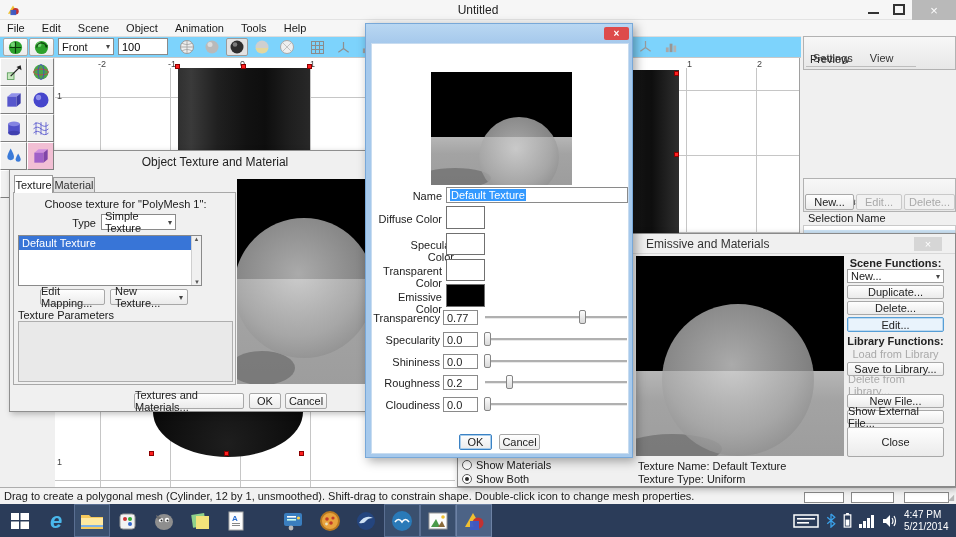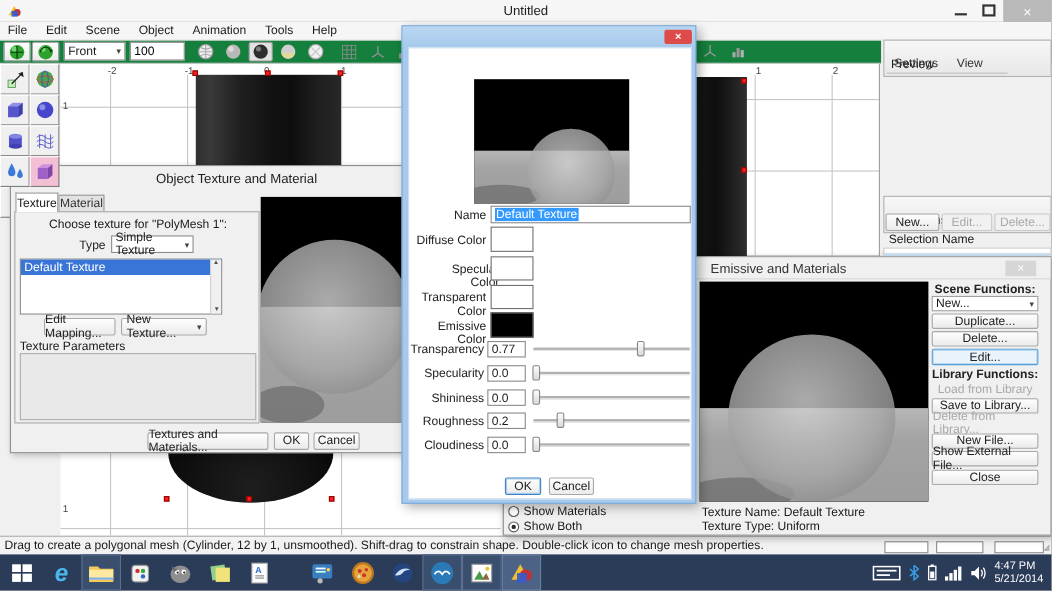--- a/index.html
+++ b/index.html
@@ -76,21 +76,21 @@
     <div class="a" style="left:0;top:20px;width:956px;height:17px;background:#f6f6f6;border-bottom:1px solid #ddd;">
       <span class="menu-item">File</span>
       <span class="menu-item">Edit</span>
       <span class="menu-item">Scene</span>
       <span class="menu-item">Object</span>
       <span class="menu-item">Animation</span>
       <span class="menu-item">Tools</span>
       <span class="menu-item">Help</span>
     </div>
 
-    <div class="a" style="left:0;top:37px;width:956px;height:21px;background:#15803d;border-bottom:1px solid #c8c8c8;">
+    <div class="a" style="left:0;top:37px;width:956px;height:21px;background:#7dd3fc;border-bottom:1px solid #c8c8c8;">
       <div class="a btn" style="left:3px;top:1px;width:25px;height:18px;">
         <span>
             <svg width="15" height="15" viewBox="0 0 16 16">
               <circle cx="8" cy="8" r="7" fill="#2da22d"></circle>
               <circle cx="5.5" cy="5" r="2.5" fill="#86e086" opacity=".8"></circle>
               <path d="M8 2v12M2 8h12" stroke="#0b3b0b" stroke-width="1.2"></path>
             </svg>
           </span>
       </div>
       <div class="a btn" style="left:29px;top:1px;width:25px;height:18px;">
@@ -421,21 +421,21 @@
     </div>
     <div class="a btn dis" style="left:389px;top:144px;width:97px;height:14px;border-color:transparent;background:none;">
       <span>Delete from Library...</span>
     </div>
     <div class="a btn" style="left:389px;top:160px;width:97px;height:14px;">
       <span>New File...</span>
     </div>
     <div class="a btn" style="left:389px;top:176px;width:97px;height:14px;">
       <span>Show External File...</span>
     </div>
-    <div class="a btn" style="left:389px;top:193px;width:97px;height:14px;text-align:center;">
+    <div class="a btn" style="left:389px;top:193px;width:97px;height:30px;text-align:center;">
       <span>Close</span>
     </div>
 
     <div class="a" style="left:4px;top:225px;display:flex;align-items:center;gap:4px;">
       <span class="radio"></span>
       <span style="font-size:11px;">Show Materials</span>
     </div>
     <div class="a" style="left:4px;top:239px;display:flex;align-items:center;gap:4px;">
       <span class="radio on"></span>
       <span style="font-size:11px;">Show Both</span>

